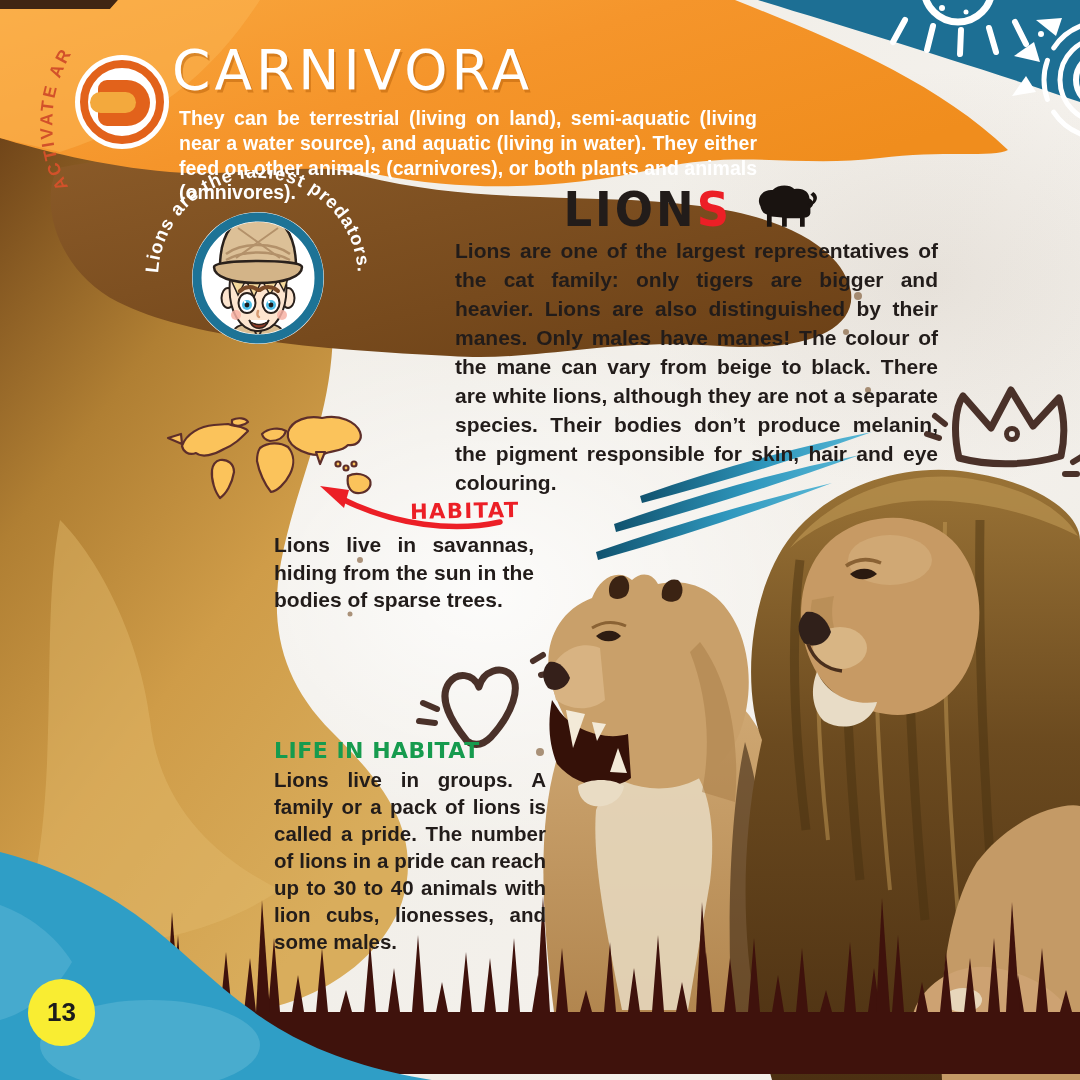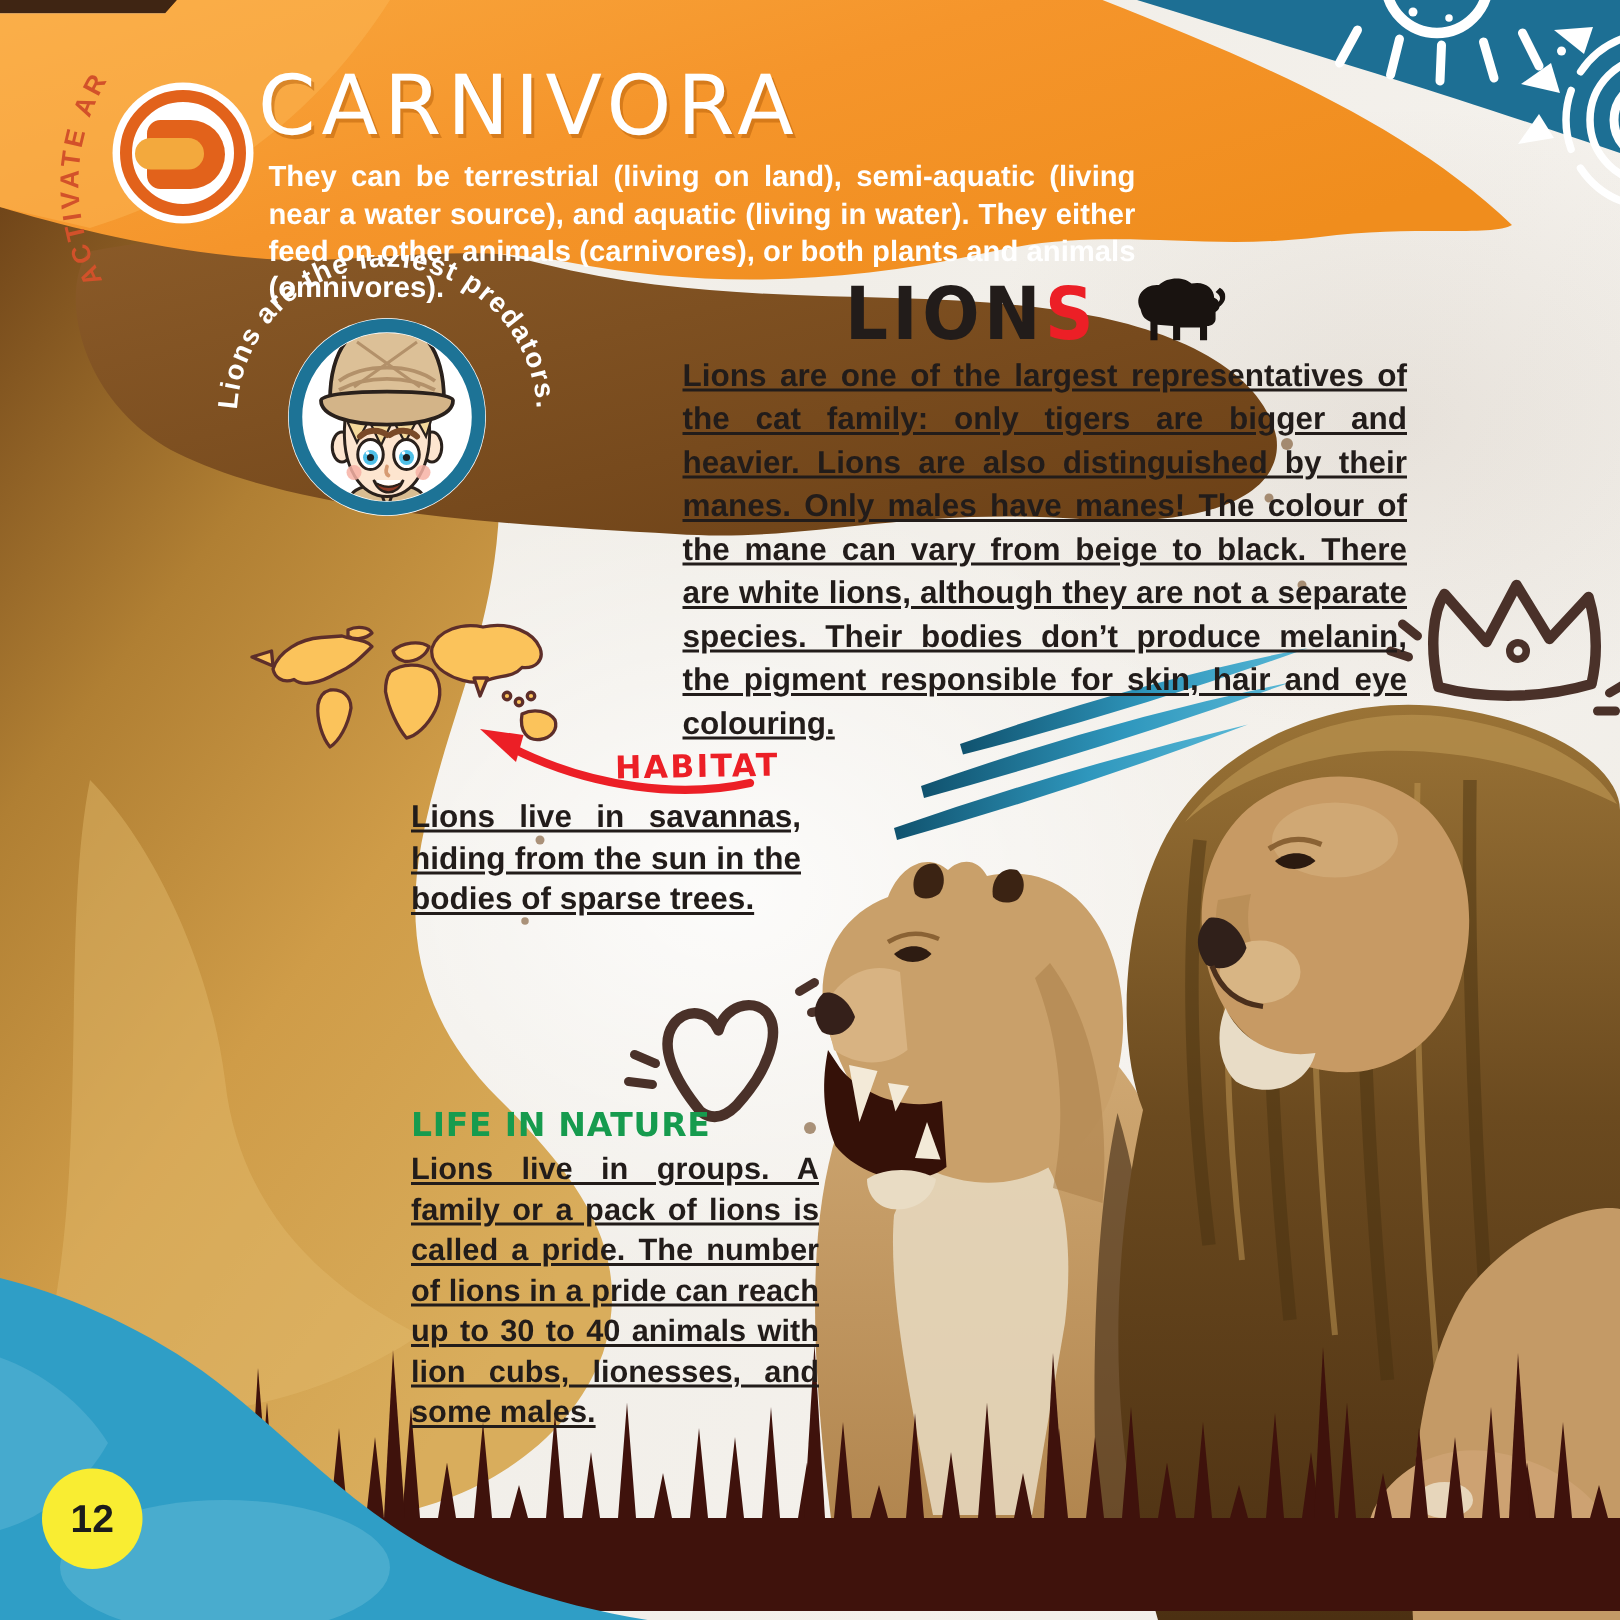--- a/index.html
+++ b/index.html
@@ -16,21 +16,21 @@
   .page-title{left:172px;top:38px;font-size:55px;font-weight:400;color:#fff;
     letter-spacing:4px;font-family:"DejaVu Sans",sans-serif;
     text-shadow:2px 3px 0 rgba(177,92,6,0.45);}
   .intro{left:179px;top:106px;width:578px;font-size:19.5px;line-height:1.27;
     font-weight:bold;color:#fff;text-align:justify;}
   .lions-head{left:440px;top:183px;width:500px;text-align:center;white-space:nowrap;}
   .lions-head .t{font-family:"DejaVu Sans",sans-serif;font-size:45px;font-weight:800;
     letter-spacing:3px;color:#221c1a;display:inline-block;transform:scaleY(1.08);}
   .lions-head .t.red{color:#ec1f26;}
   .lions-head svg{vertical-align:-6px;margin-left:12px;}
-  .body-text{font-weight:bold;color:#221c1a;text-align:justify;text-decoration:underline;}
+  .body-text{font-weight:bold;color:#221c1a;text-align:justify;}
   .lions-par{left:455px;top:237px;width:483px;font-size:21px;line-height:1.38;}
   .habitat-label{left:410px;top:499px;font-size:21px;font-weight:800;color:#ec1f26;
     letter-spacing:1.5px;font-family:"DejaVu Sans",sans-serif;transform:rotate(-1deg);}
   .habitat-par{left:274px;top:531px;width:260px;font-size:21px;line-height:1.32;}
   .life-label{left:274px;top:738px;font-size:22px;font-weight:800;color:#169b4e;
     letter-spacing:0.5px;font-family:"DejaVu Sans",sans-serif;}
   .life-par{left:274px;top:766px;width:272px;font-size:20.5px;line-height:1.32;}
   .pagenum{left:28px;top:979px;width:67px;height:67px;border-radius:50%;
     background:#f9ed32;display:flex;align-items:center;justify-content:center;
     font-size:26px;font-weight:bold;color:#1c1c1c;}
@@ -263,21 +263,21 @@
       <path fill="#191310" d="M64,24 C72,22 75,13 68,9 L65,12 C70,15 69,20 62,22 Z"></path>
     </svg>
   </div>
 
   <div class="abs z10 intro">They can be terrestrial (living on land), semi-aquatic (living near a water source), and aquatic (living in water). They either feed on other animals (carnivores), or both plants and animals (omnivores).</div>
   <div class="abs z10 body-text lions-par">Lions are one of the largest representatives of the cat family: only tigers are bigger and heavier. Lions are also distinguished by their manes. Only males have manes! The colour of the mane can vary from beige to black. There are white lions, although they are not a separate species. Their bodies don’t produce melanin, the pigment responsible for skin, hair and eye colouring.</div>
 
   <div class="abs z10 habitat-label">HABITAT</div>
   <div class="abs z10 body-text habitat-par">Lions live in savannas, hiding from the sun in the bodies of sparse trees.</div>
 
-  <div class="abs z10 life-label">LIFE IN NATURE</div>
+  <div class="abs z10 life-label">LIFE IN HABITAT</div>
   <div class="abs z10 body-text life-par">Lions live in groups. A family or a pack of lions is called a pride. The number of lions in a pride can reach up to 30 to 40 animals with lion cubs, lionesses, and some males.</div>
 
   <svg class="abs z7" style="left:140px;top:170px;" width="240" height="220" viewBox="0 0 240 220">
     <defs>
       <path id="capArc" d="M36,165 A100,100 0 1 1 200,165"></path>
       <clipPath id="faceClip">
           <circle cx="118" cy="108" r="56"></circle>
         </clipPath>
     </defs>
     <text font-size="18.5" font-weight="bold" fill="#ffffff" letter-spacing="1" font-family="Liberation Sans, sans-serif">
@@ -316,16 +316,16 @@
       <path d="M111,150 h16 v1.5 c-5,2.5 -11,2.5 -16,0 Z" fill="#ffffff"></path>
     </g>
   </svg>
 
   <svg class="layer z8" viewBox="0 0 1080 1080">
     <path fill="#2f9ec6" d="M0,852 C40,862 90,882 135,914 C185,950 225,998 285,1032 C330,1058 388,1074 445,1082 L0,1082 Z"></path>
     <path fill="#63b9d6" opacity="0.45" d="M0,905 C28,915 55,935 72,962 C55,992 28,1012 0,1020 Z"></path>
     <ellipse cx="150" cy="1045" rx="110" ry="45" fill="#7cc5de" opacity="0.35"></ellipse>
   </svg>
   <div class="abs z10 pagenum">
-    <span>12</span>
+    <span>13</span>
   </div>
 
 </div>
 
 </body></html>

